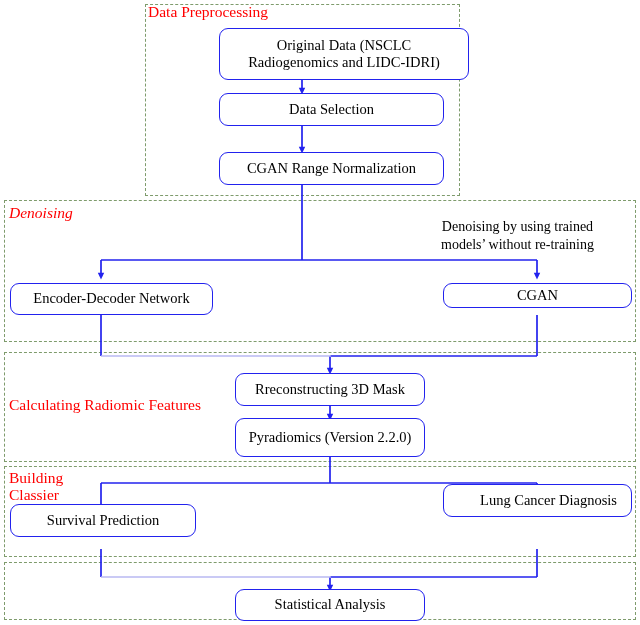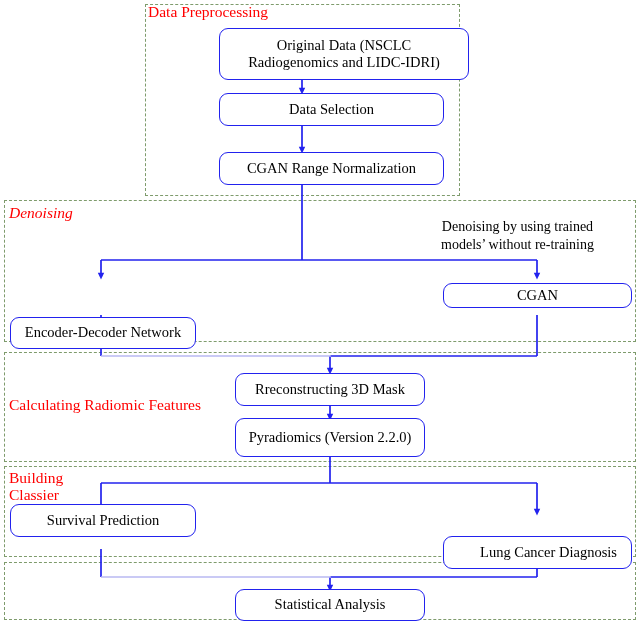--- a/index.html
+++ b/index.html
@@ -127,27 +127,27 @@
   <div class="note" style="left:400px; top:218px; width:235px;">Denoising by using trained
 models’ without re-training</div>
 
   <div class="node" style="left:219px; top:28px; width:250px; height:52px;">Original Data (NSCLC
 Radiogenomics and LIDC-IDRI)</div>
 
   <div class="node" style="left:219px; top:93px; width:225px; height:33px;">Data Selection</div>
 
   <div class="node" style="left:219px; top:152px; width:225px; height:33px;">CGAN Range Normalization</div>
 
-  <div class="node" style="left:10px; top:283px; width:186px; height:32px;margin-top:34px;">Encoder-Decoder Network</div>
+  <div class="node" style="left:10px; top:283px; width:203px; height:32px;">Encoder-Decoder Network</div>
 
   <div class="node" style="left:443px; top:283px; width:189px; height:25px;">CGAN</div>
 
   <div class="node" style="left:235px; top:373px; width:190px; height:33px;">Rreconstructing 3D Mask</div>
 
   <div class="node" style="left:235px; top:418px; width:190px; height:39px;">Pyradiomics (Version 2.2.0)</div>
 
   <div class="node" style="left:10px; top:504px; width:186px; height:33px;">Survival Prediction</div>
 
-  <div class="node" style="left:443px; top:536px; width:189px; height:33px;padding-left:26px;">Lung Cancer Diagnosis</div>
+  <div class="node" style="left:443px; top:484px; width:189px; height:33px;padding-left:26px;">Lung Cancer Diagnosis</div>
 
   <div class="node" style="left:235px; top:589px; width:190px; height:32px;">Statistical Analysis</div>
 
 </div>
 
 </body></html>

